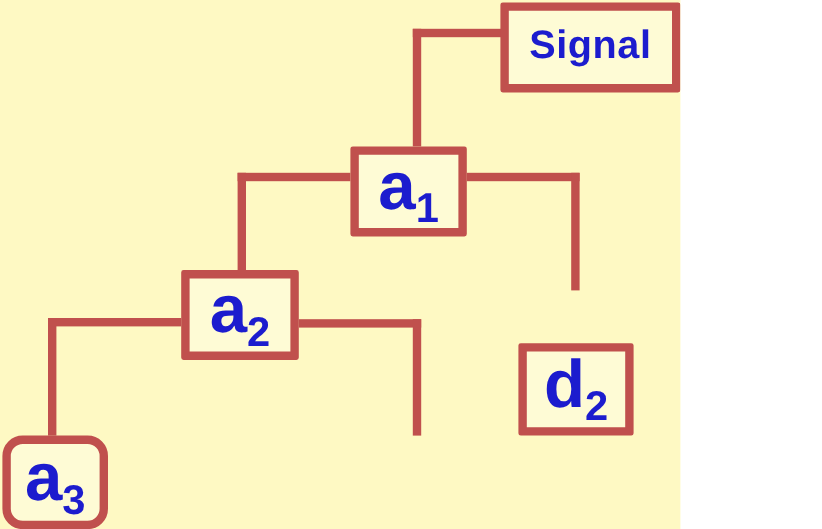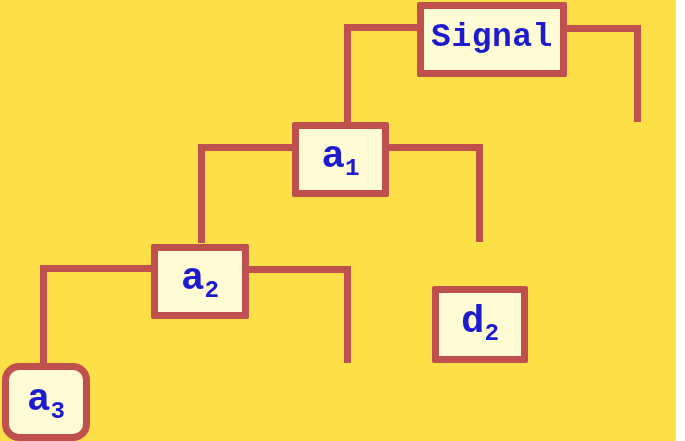--- a/index.html
+++ b/index.html
@@ -2,59 +2,59 @@
 <html><head>
 <meta charset="utf-8">
 <style>
   html, body {
     margin: 0;
     padding: 0;
     background: #ffffff;
   }
   #canvas {
     position: relative;
-    width: 676px;
+    width: 567px;
     height: 441px;
-    background: #fde047;
+    background: #fef9c3;
     overflow: hidden;
-    font-family: Liberation Mono, monospace;
+    font-family: Liberation Sans, sans-serif;
   }
   .node {
     position: absolute;
     box-sizing: border-box;
     background: #fefbd5;
     border: 7px solid #c0504d;
     border-radius: 2px;
     display: flex;
     align-items: center;
     justify-content: center;
     color: #1c1cce;
     font-weight: bold;
     text-align: center;
   }
   .node .lbl {
     line-height: 1;
     white-space: nowrap;
   }
   .node-signal .lbl { font-size: 33px; letter-spacing: 0.5px; }
-  .node-child .lbl { font-size: 39px; }
+  .node-child .lbl { font-size: 56px; }
   .sub {
     font-size: 0.62em;
     vertical-align: -0.32em;
     font-weight: bold;
   }
   .edge {
     position: absolute;
     background: #c0504d;
   }
   
   #n-signal { left: 417px; top: 2px;   width: 150px; height: 75px; }
   #n-a1     { left: 292px; top: 122px; width: 97px;  height: 75px; }
   #n-d1     { left: 591px; top: 122px; width: 92px;  height: 74px; }
-  #n-a2     { left: 151px; top: 244px; width: 98px;  height: 75px; }
+  #n-a2     { left: 151px; top: 225px; width: 98px;  height: 75px; }
   #n-d2     { left: 432px; top: 242px; width: 96px;  height: 77px; margin-top: 44px; }
   #n-a3     { left: 2px;   top: 363px; width: 88px;  height: 78px; border-radius: 17px; }
   #n-d3     { left: 298px; top: 363px; width: 98px;  height: 78px; }
   
   #e-sig-a1-h { left: 344px; top: 24px;  width: 74px;  height: 7px; }
   #e-sig-a1-v { left: 344px; top: 24px;  width: 7px;   height: 98px; }
   #e-sig-d1-h { left: 567px; top: 25px;  width: 74px;  height: 7px; }
   #e-sig-d1-v { left: 634px; top: 25px;  width: 7px;   height: 97px; }
   #e-a1-a2-h  { left: 198px; top: 144px; width: 94px;  height: 7px; }
   #e-a1-a2-v  { left: 198px; top: 144px; width: 7px;   height: 99px; }

